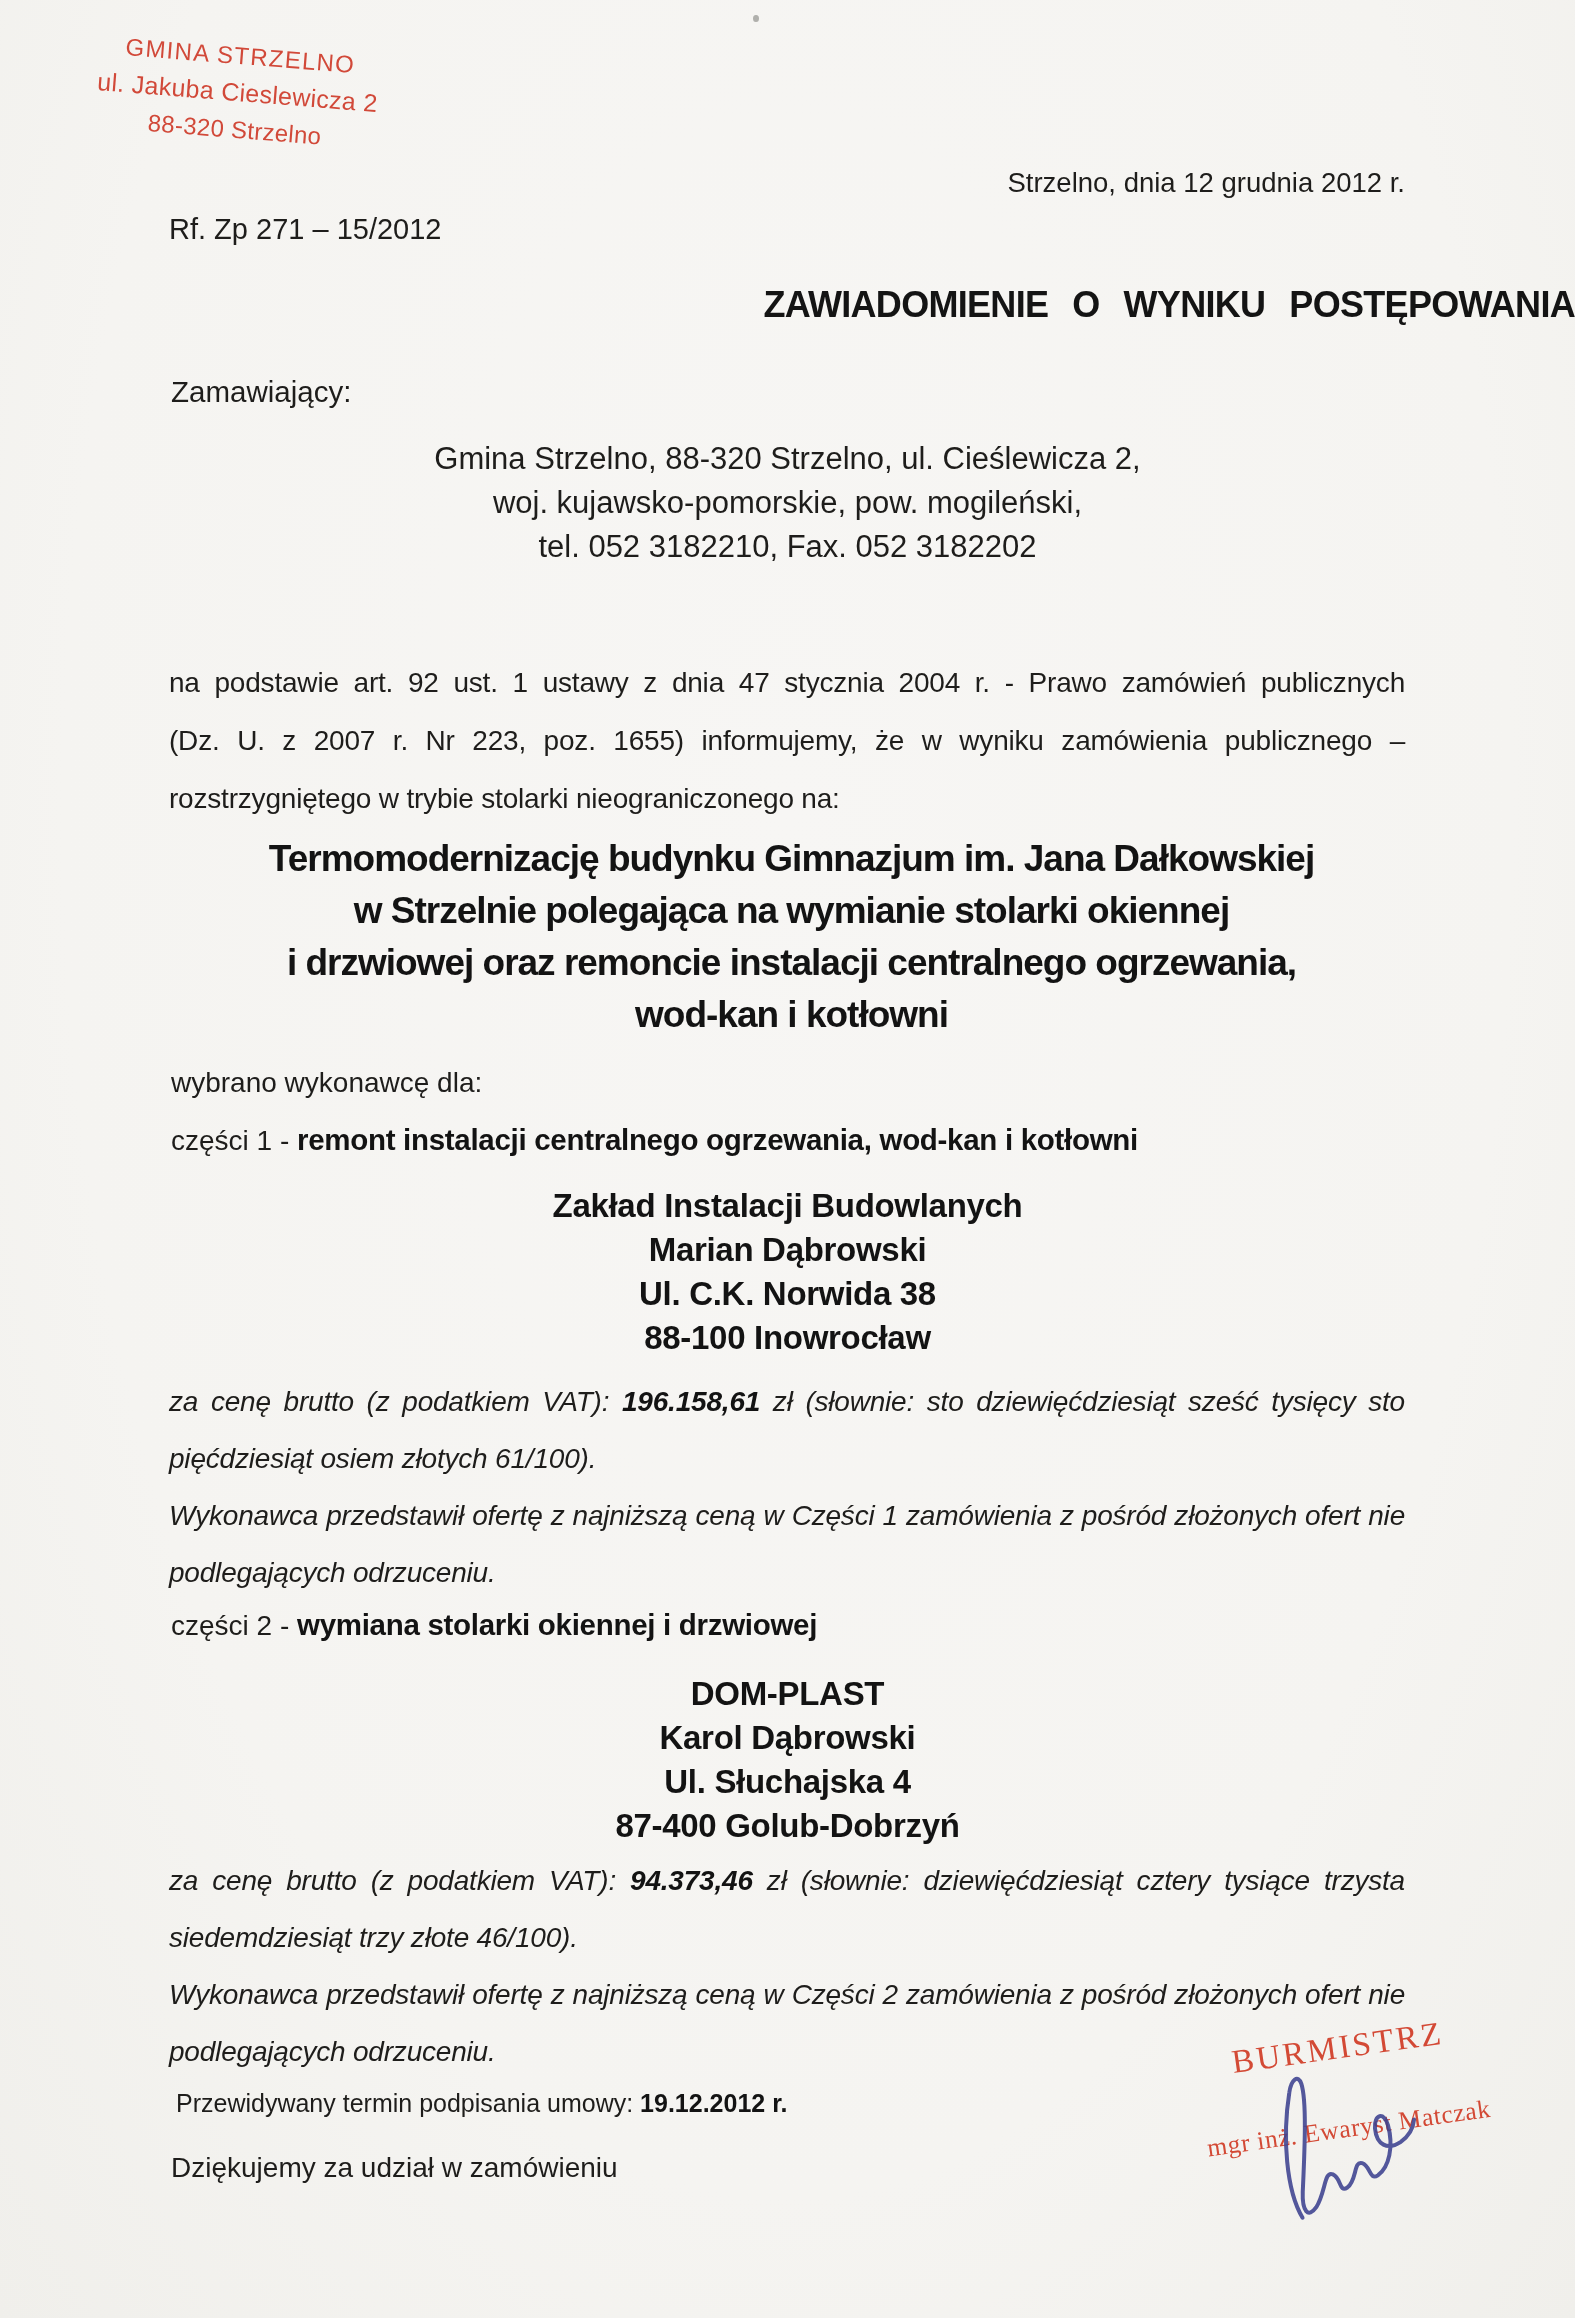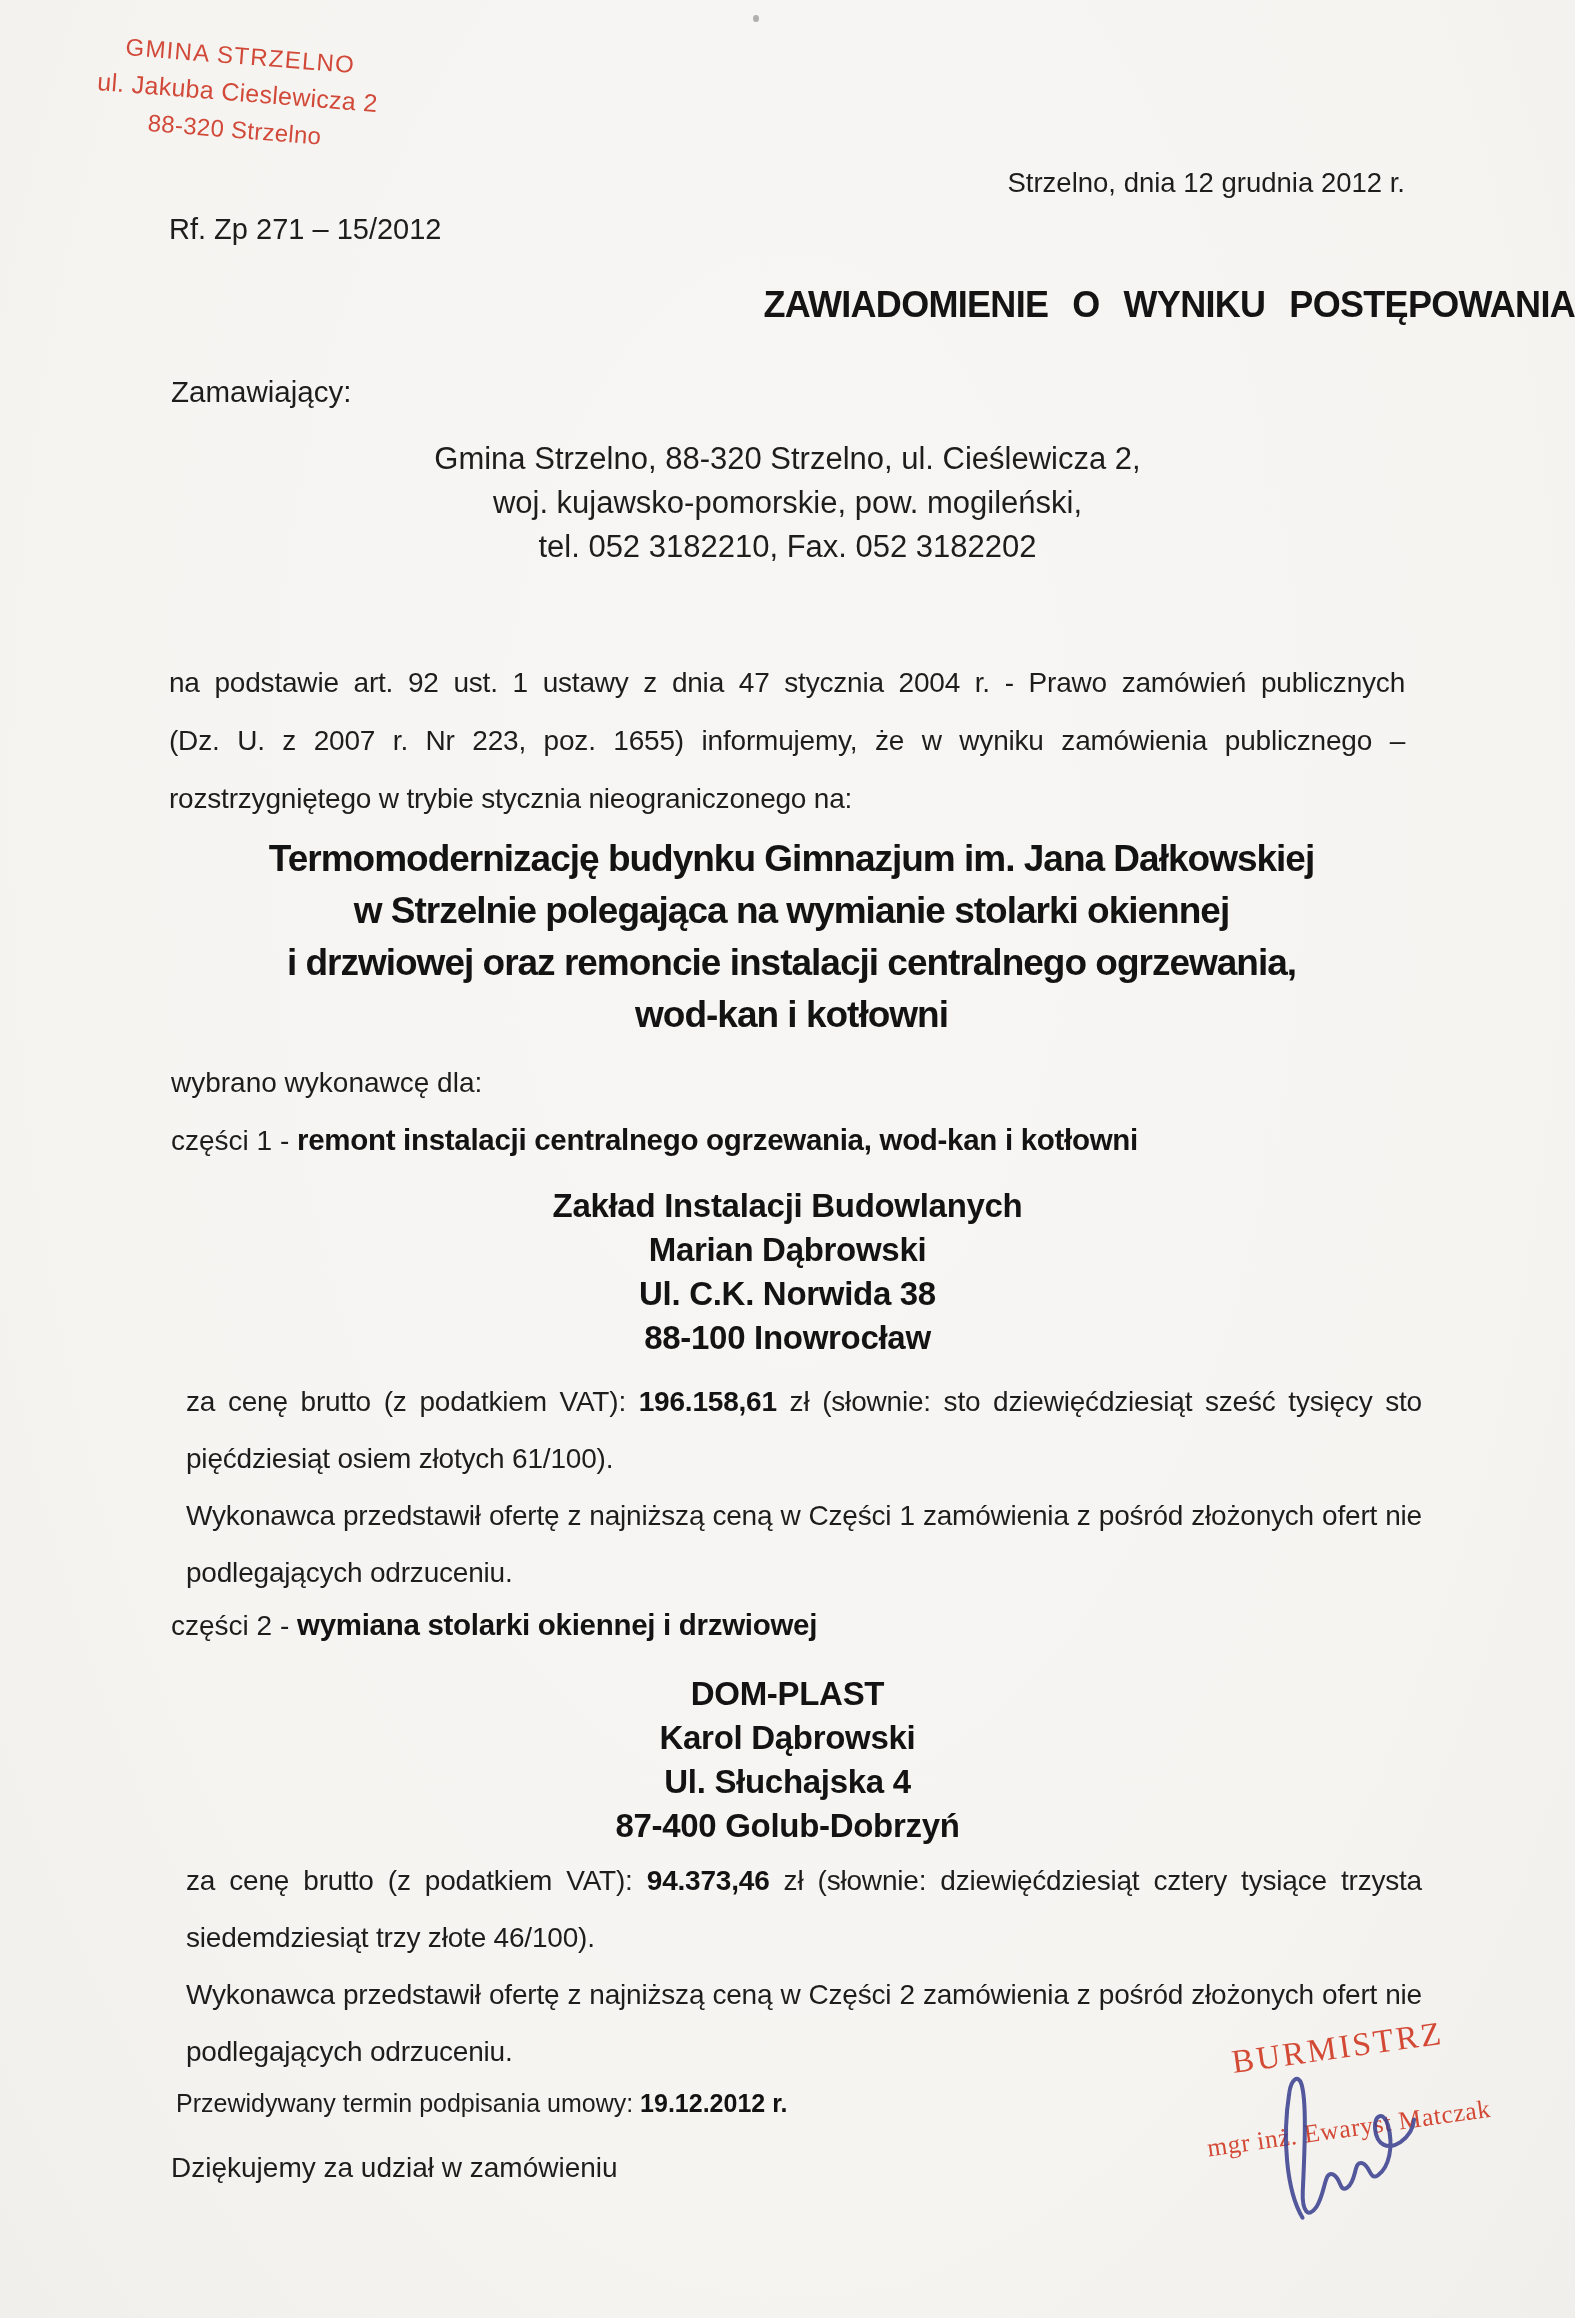--- a/index.html
+++ b/index.html
@@ -78,22 +78,22 @@
     left: 0; width: 100%;
     text-align: center;
     font-weight: bold; font-size: 33px; line-height: 44px;
     letter-spacing: -0.3px;
     color: #131313;
   }
   .winner.w1 { top: 1184px; }
   .winner.w2 { top: 1672px; }
 
   .price {
-    left: 186px; width: 1236px;
-    font-size: 28px; line-height: 57px; letter-spacing: -0.2px;
+    left: 169px; width: 1236px;
+    font-size: 28px; line-height: 57px; letter-spacing: -0.2px; font-style: italic;
   }
   .price b { color: #131313; }
   .price.pr1 { top: 1373px; }
   .price.pr2 { top: 1852px; }
 
   .signing { left: 176px; top: 2089px; font-size: 25px; text-align: right; }
   .signing b { color: #131313; }
   .closing { left: 171px; top: 2152px; font-size: 28px; }
 
   .mayor-stamp {
@@ -136,21 +136,21 @@
 
   <div class="abs address">
     <div>Gmina Strzelno, 88-320 Strzelno, ul. Cieślewicza 2,</div>
     <div>woj. kujawsko-pomorskie, pow. mogileński,</div>
     <div>tel. 052 3182210, Fax. 052 3182202</div>
   </div>
 
   <div class="abs legal">
     <div class="jline">na podstawie art. 92 ust. 1 ustawy z dnia 47 stycznia 2004 r. - Prawo zamówień publicznych</div>
     <div class="jline">(Dz. U. z 2007 r. Nr 223, poz. 1655) informujemy, że w wyniku zamówienia publicznego –</div>
-    <div class="lline">rozstrzygniętego w trybie stycznia nieograniczonego na:</div>
+    <div class="lline">rozstrzygniętego w trybie stolarki nieograniczonego na:</div>
   </div>
 
   <div class="abs subject">
     <div>Termomodernizację budynku Gimnazjum im. Jana Dałkowskiej</div>
     <div>w Strzelnie polegająca na wymianie stolarki okiennej</div>
     <div>i drzwiowej oraz remoncie instalacji centralnego ogrzewania,</div>
     <div>wod-kan i kotłowni</div>
   </div>
 
   <div class="abs selection-label">wybrano wykonawcę dla:</div>

